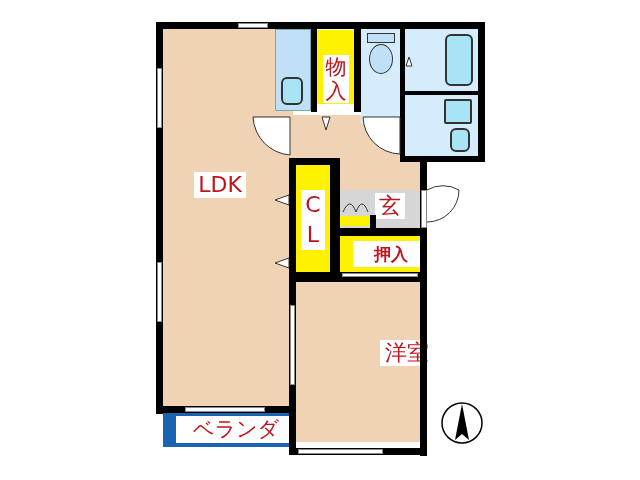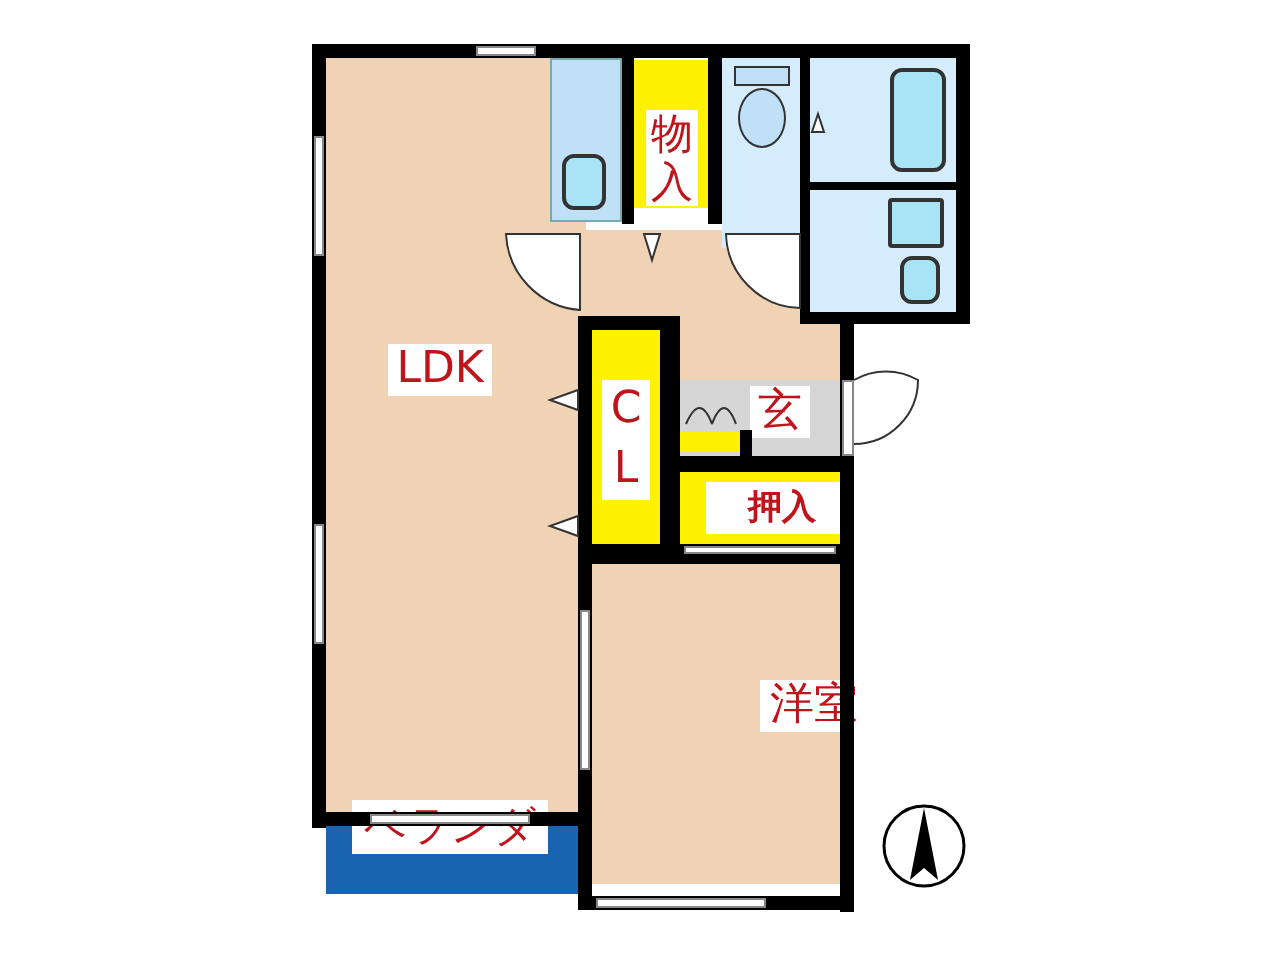--- a/index.html
+++ b/index.html
@@ -56,21 +56,21 @@
   <div class="label" style="left:375px;top:193px;width:30px;font-size:22px;line-height:26px;">
     <span>玄</span>
   </div>
 
   <div class="abs yellow" style="left:340px;top:236px;width:80px;height:36px;"></div>
   <div class="label" style="left:353px;top:241px;width:76px;font-size:17px;line-height:26px;font-weight:bold;">
     <span>押入</span>
   </div>
 
   <div class="abs" style="left:163px;top:413px;width:126px;height:34px;background:#1a63b0;"></div>
-  <div class="label" style="left:176px;top:400px;width:98px;font-size:21px;line-height:27px;">
+  <div class="label" style="left:176px;top:416px;width:120px;font-size:21px;line-height:27px;">
     <span>ベランダ</span>
   </div>
 
   <div class="label" style="left:194px;top:172px;width:52px;font-size:22px;line-height:26px;white-space:normal;">
     <div>LDK</div>
   </div>
 
   <div class="label" style="left:332px;top:340px;width:54px;font-size:22px;line-height:26px;white-space:normal;margin-left:48px;">
     <div>洋室</div>
   </div>

